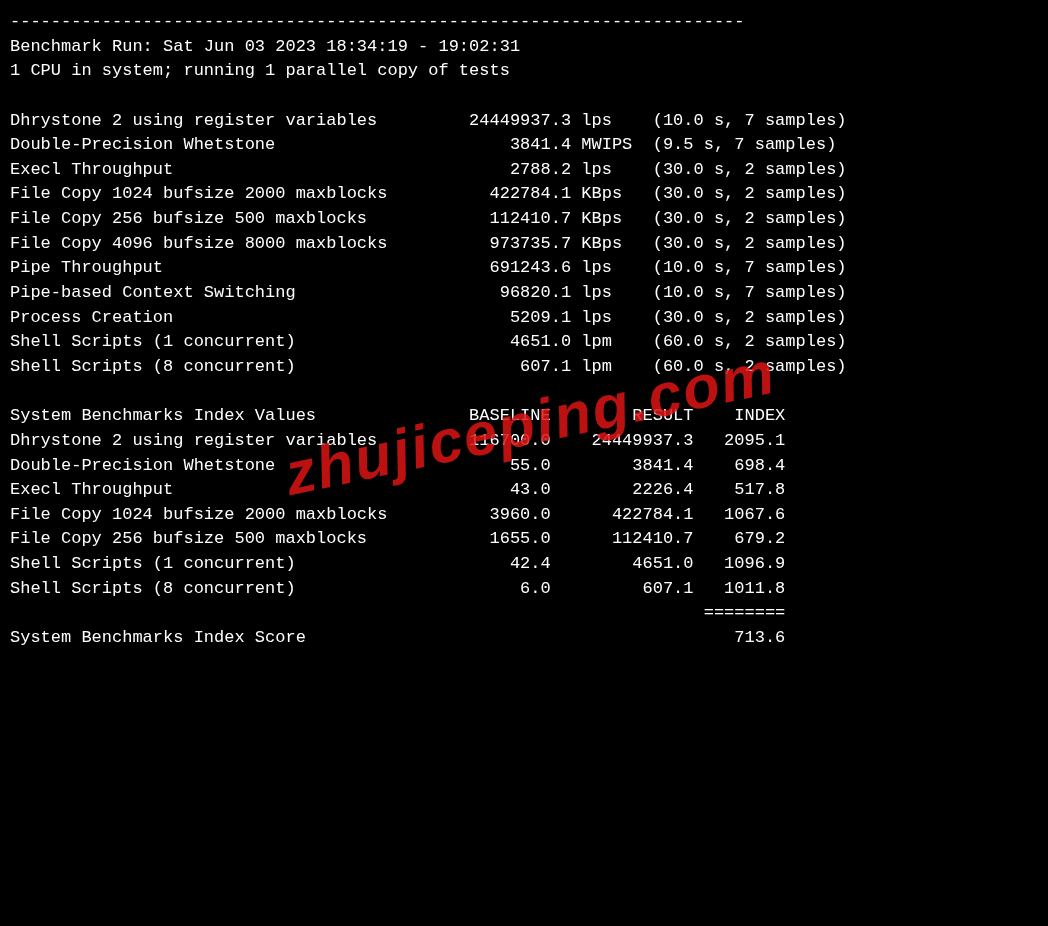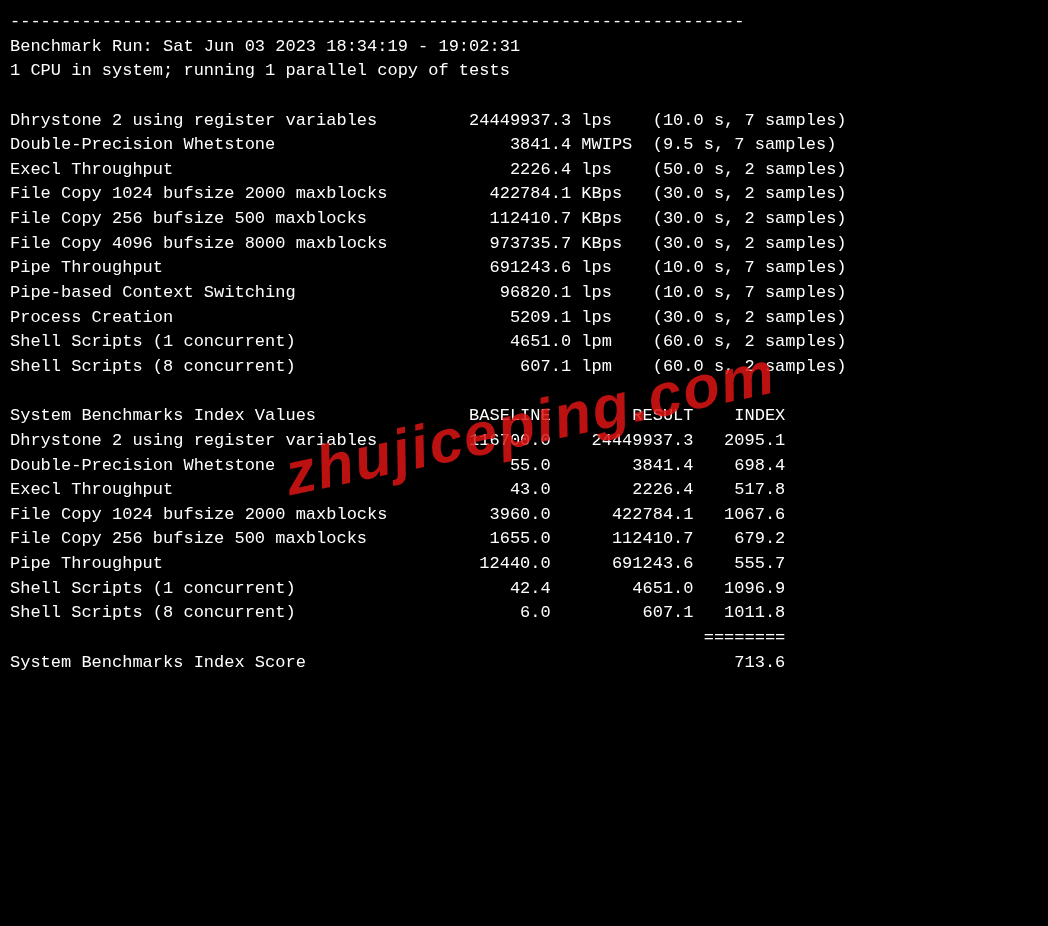--- a/index.html
+++ b/index.html
@@ -33,39 +33,38 @@
 <body>
 
 <div>
   <div class="line">------------------------------------------------------------------------</div>
   <div class="line">Benchmark Run: Sat Jun 03 2023 18:34:19 - 19:02:31</div>
   <div class="line">1 CPU in system; running 1 parallel copy of tests</div>
   <div class="line"> </div>
   <div id="tests-block">
       <div class="line">Dhrystone 2 using register variables         24449937.3 lps    (10.0 s, 7 samples)</div>
       <div class="line">Double-Precision Whetstone                       3841.4 MWIPS  (9.5 s, 7 samples)</div>
-      <div class="line">Execl Throughput                                 2226.4 lps    (50.0 s, 2 samples)</div>
+      <div class="line">Execl Throughput                                 2788.2 lps    (30.0 s, 2 samples)</div>
       <div class="line">File Copy 1024 bufsize 2000 maxblocks          422784.1 KBps   (30.0 s, 2 samples)</div>
       <div class="line">File Copy 256 bufsize 500 maxblocks            112410.7 KBps   (30.0 s, 2 samples)</div>
       <div class="line">File Copy 4096 bufsize 8000 maxblocks          973735.7 KBps   (30.0 s, 2 samples)</div>
       <div class="line">Pipe Throughput                                691243.6 lps    (10.0 s, 7 samples)</div>
       <div class="line">Pipe-based Context Switching                    96820.1 lps    (10.0 s, 7 samples)</div>
       <div class="line">Process Creation                                 5209.1 lps    (30.0 s, 2 samples)</div>
       <div class="line">Shell Scripts (1 concurrent)                     4651.0 lpm    (60.0 s, 2 samples)</div>
       <div class="line">Shell Scripts (8 concurrent)                      607.1 lpm    (60.0 s, 2 samples)</div>
     </div>
   <div class="line"> </div>
   <div class="line" id="index-header">System Benchmarks Index Values               BASELINE        RESULT    INDEX</div>
   <div id="index-block">
       <div class="line">Dhrystone 2 using register variables         116700.0    24449937.3   2095.1</div>
       <div class="line">Double-Precision Whetstone                       55.0        3841.4    698.4</div>
       <div class="line">Execl Throughput                                 43.0        2226.4    517.8</div>
       <div class="line">File Copy 1024 bufsize 2000 maxblocks          3960.0      422784.1   1067.6</div>
       <div class="line">File Copy 256 bufsize 500 maxblocks            1655.0      112410.7    679.2</div>
-      <div class="line">Pipe Throughput                               12440.0      691243.6    555.7</div>
       <div class="line">Shell Scripts (1 concurrent)                     42.4        4651.0   1096.9</div>
       <div class="line">Shell Scripts (8 concurrent)                      6.0         607.1   1011.8</div>
     </div>
   <div class="line" id="divider-line">                                                                    ========</div>
   <div class="line" id="score-line">System Benchmarks Index Score                                          713.6</div>
 </div>
 
 <div class="watermark">zhujiceping.com</div>
 
 </body></html>

